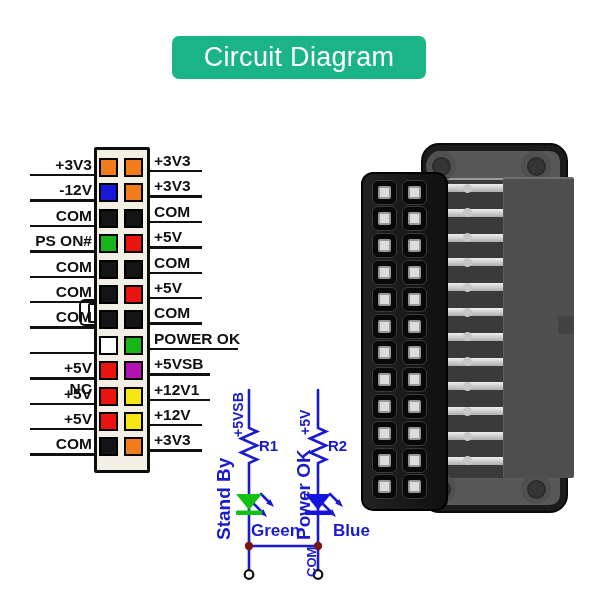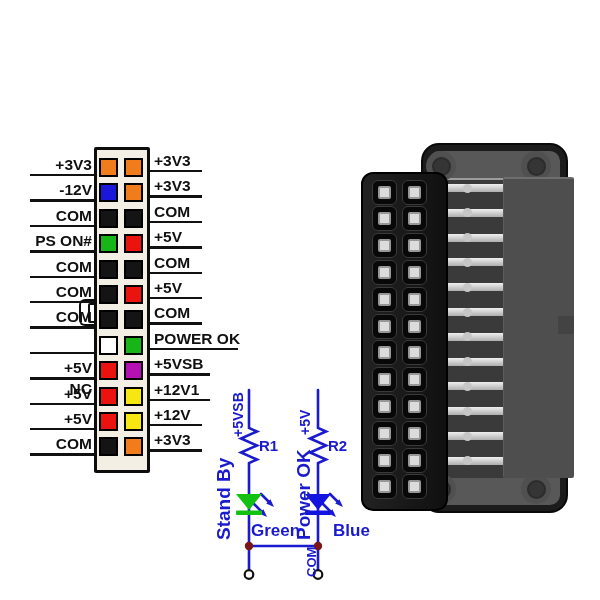--- a/index.html
+++ b/index.html
@@ -44,20 +44,23 @@
   .socket i{width:13px;height:13px;background:#dcdcdc;border:2px solid #979797;border-radius:2px;box-sizing:border-box;}
   
   #ledsvg{position:absolute;left:195px;top:378px;}
   #ledsvg text{font-family:"Liberation Sans",sans-serif;font-weight:700;}
 </style>
 </head>
 <body>
 
 <div id="stage">
 
+  <div class="banner" style="background: rgb(27, 180, 136);">
+    <span>Circuit Diagram</span>
+  </div>
 
   <div id="pinout">
     <div class="latch">
         <div class="latch-inner"></div>
       </div>
     <div class="connector-body" style="background: rgb(243, 239, 228);"></div>
     <div id="pin-rows">
         <div class="pline" style="left: 30px; top: 174px; width: 64px; background: rgb(17, 17, 17);"></div>
         <div class="pline" style="left: 150px; top: 170px; width: 52px; background: rgb(17, 17, 17);"></div>
         <div class="plabel" style="top: 155px; right: 508px; text-align: right;">+3V3</div>

